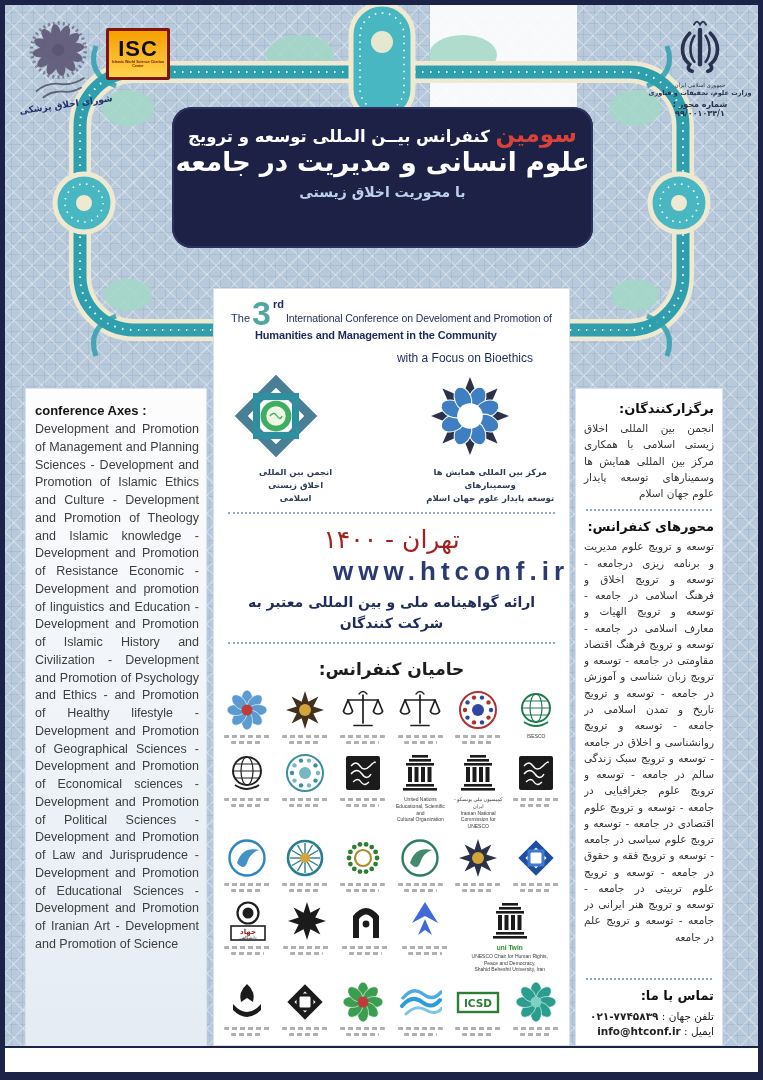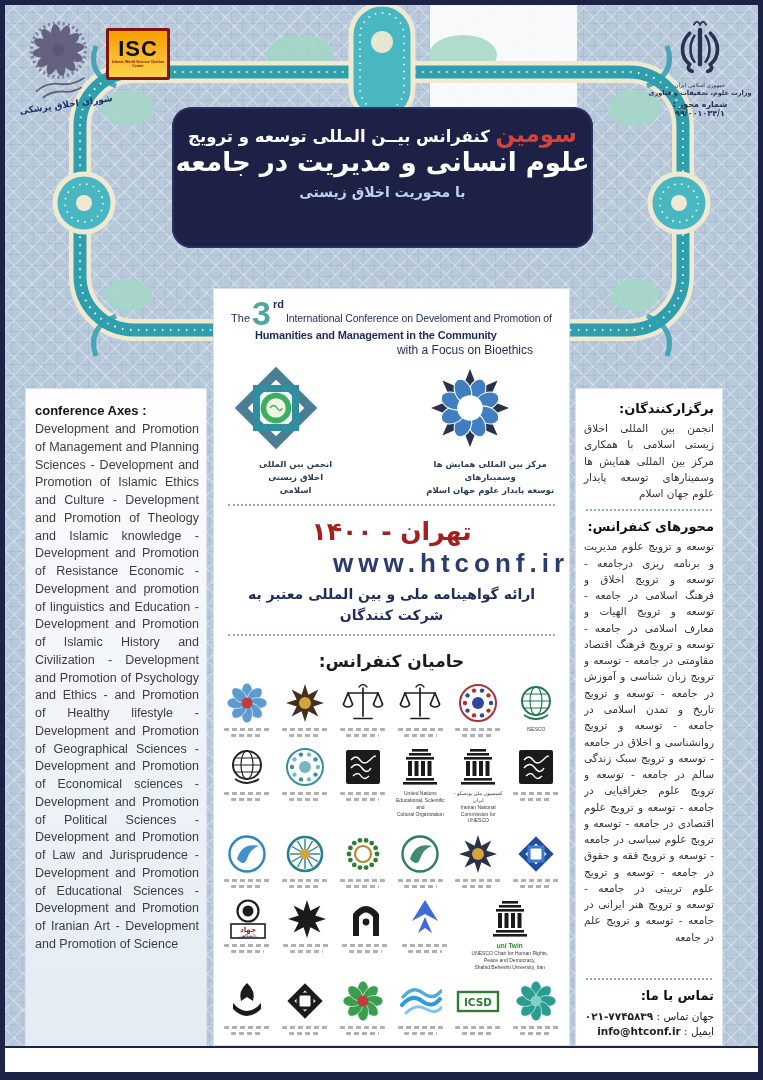--- a/index.html
+++ b/index.html
@@ -45,27 +45,27 @@
   .col-right{left:575px;top:388px;width:148px;height:658px;background:#fff;border:1px solid #d9e1ea;
     padding:12px 8px 8px;display:flex;flex-direction:column;color:#2b2b2b;}
   
   .ttl{padding-top:12px;color:#1c2a5a;font-family:"Liberation Sans",sans-serif;}
   .t1{display:flex;justify-content:center;align-items:flex-end;gap:2px;}
   .t1 .the{font-size:11px;padding-bottom:1px;}
   .t1 .n3{font-size:34px;line-height:.72;font-weight:bold;color:#4fa8a0;}
   .t1 .ord{font-size:11px;font-weight:bold;align-self:flex-start;margin-top:-3px;}
   .t1 .t1t{font-size:10.5px;padding-bottom:1px;white-space:nowrap;letter-spacing:-.1px;}
   .t2{font-size:11px;font-weight:bold;text-align:left;margin-top:4px;white-space:nowrap;letter-spacing:-.15px;margin-left:41px;}
-  .t3{font-size:12px;text-align:right;padding-right:36px;margin-top:2px;}
+  .t3{font-size:12px;text-align:right;padding-right:36px;margin-top:10px;}
   
   .orgs{display:flex;justify-content:center;gap:34px;margin-top:10px;}
   .org{text-align:center;}
   .org-cap{font-size:8.5px;font-weight:bold;color:#2c3c55;line-height:1.5;margin-top:5px;margin-left:40px;}
   .dotsep{border-top:2px dotted #8fa9c6;margin:7px 14px;}
-  .city{font-size:25px;font-weight:bold;color:#a32020;text-align:center;margin-top:4px;}
+  .city{font-size:25px;font-weight:normal;color:#a32020;text-align:center;margin-top:4px;}
   .site{font-size:26px;font-weight:bold;color:#2b3b72;text-align:right;letter-spacing:5px;margin-top:2px;font-family:"Liberation Sans",sans-serif;}
   .cert{font-size:14px;font-weight:bold;color:#1f2c5a;text-align:center;line-height:1.55;margin-top:5px;}
   .sp-h{font-size:17px;font-weight:bold;color:#1c1c1c;text-align:center;margin:8px 0 4px;}
   .sp-grid{flex:1;display:flex;flex-direction:column;justify-content:space-around;padding:2px 4px 6px;}
   .sp-row{display:flex;align-items:flex-start;justify-content:space-around;}
   .sp-cell{flex:1;text-align:center;min-width:0;padding:0 1px;}
   .sp-cell.wide{flex:1.9;}
   .sp-cell svg{display:block;margin:0 auto;}
   .sp-cap{font-size:5px;line-height:1.35;color:#3a3a3a;margin-top:1px;font-family:"Liberation Sans",sans-serif;}
   .sp-cell.wide .sp-cap div:first-child{color:#2e8b2e;font-weight:bold;font-size:6.5px;}
@@ -681,21 +681,21 @@
 
   <div class="col col-right" dir="rtl">
     <div class="rp-h">برگزارکنندگان:</div>
     <div class="rp-b">انجمن بین المللی اخلاق زیستی اسلامی با همکاری مرکز بین المللی همایش ها وسمینارهای توسعه پایدار علوم جهان اسلام</div>
     <div class="rp-sep"></div>
     <div class="rp-h">محورهای کنفرانس:</div>
     <div class="rp-b rp-axes">توسعه و ترویج علوم مدیریت و برنامه ریزی درجامعه - توسعه و ترویج اخلاق و فرهنگ اسلامی در جامعه - توسعه و ترویج الهیات و معارف اسلامی در جامعه - توسعه و ترویج فرهنگ اقتصاد مقاومتی در جامعه - توسعه و ترویج زبان شناسی و آموزش در جامعه - توسعه و ترویج تاریخ و تمدن اسلامی در جامعه - توسعه و ترویج روانشناسی و اخلاق در جامعه - توسعه و ترویج سبک زندگی سالم در جامعه - توسعه و ترویج علوم جغرافیایی در جامعه - توسعه و ترویج علوم اقتصادی در جامعه - توسعه و ترویج علوم سیاسی در جامعه - توسعه و ترویج فقه و حقوق در جامعه - توسعه و ترویج علوم تربیتی در جامعه - توسعه و ترویج هنر ایرانی در جامعه - توسعه و ترویج علم در جامعه</div>
     <div class="rp-sep"></div>
     <div class="rp-h">تماس با ما:</div>
     <div class="rp-line">
-      <span>جهان تماس :</span>
+      <span>تلفن جهان :</span>
       <span class="val" dir="ltr">۰۲۱-۷۷۴۵۸۳۹</span>
     </div>
     <div class="rp-line">
       <span>ایمیل :</span>
       <span class="val" dir="ltr">info@htconf.ir</span>
     </div>
   </div>
 
   <div class="hr-bottom"></div>
   <div class="bottom-white"></div>

